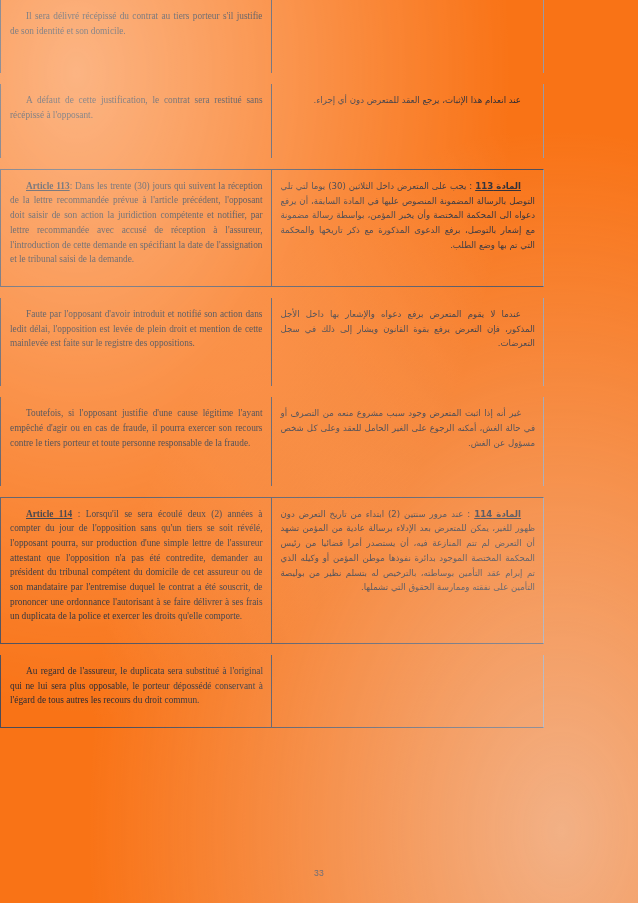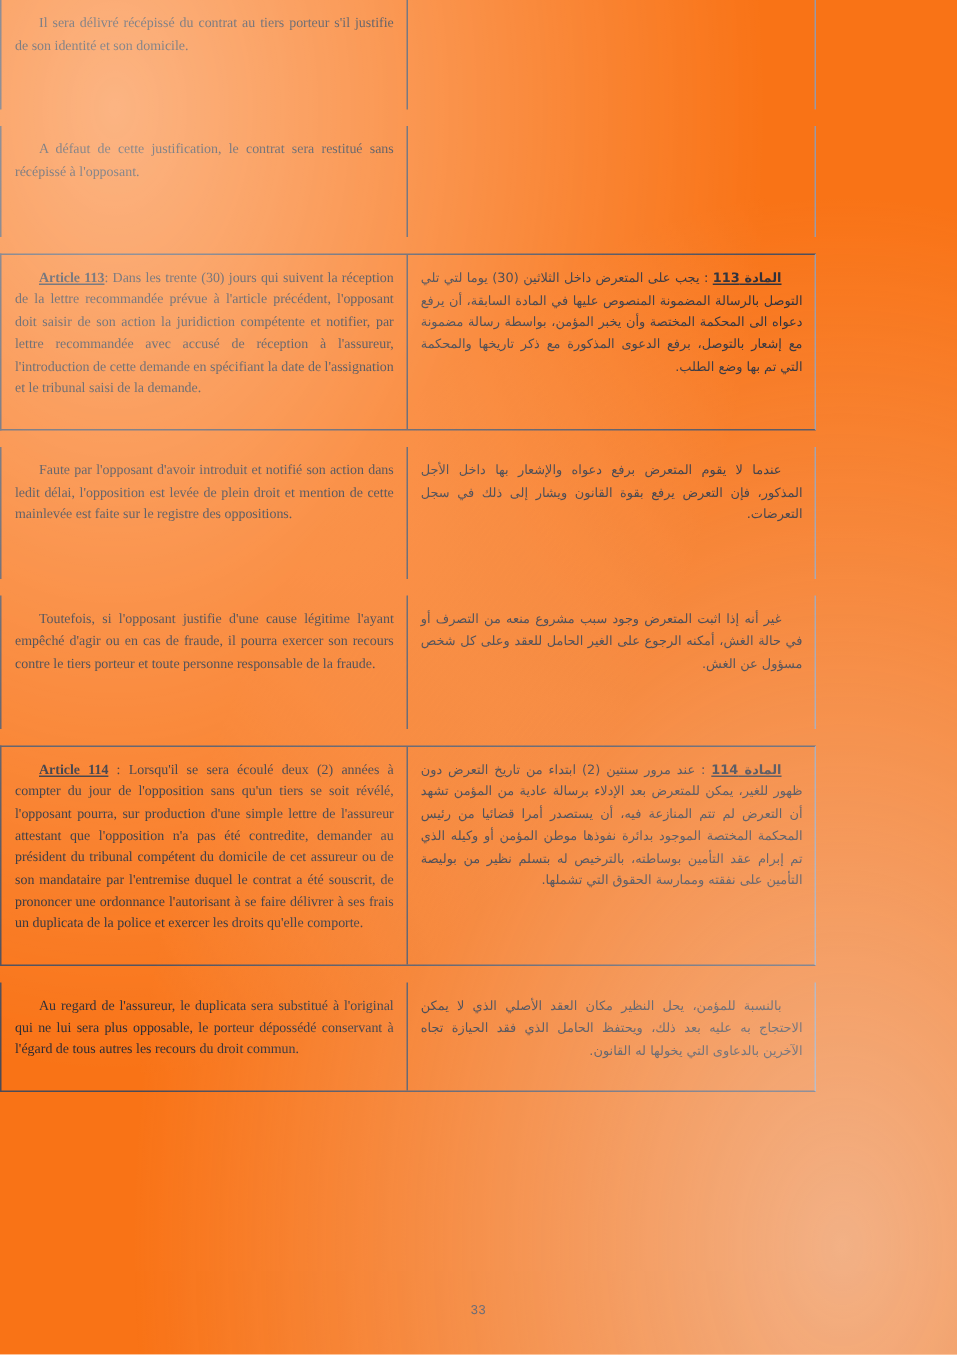--- a/index.html
+++ b/index.html
@@ -121,20 +121,21 @@
         <div class="pad-md"></div>
       </div>
     </div>
 
     <div class="row">
       <div class="cell cell-fr">
         <p>A défaut de cette justification, le contrat sera restitué sans récépissé à l'opposant.</p>
         <div class="pad-md"></div>
       </div>
       <div class="cell cell-ar">
+        <p>عند انعدام هذا الإثبات، يرجع العقد للمتعرض دون أي إجراء.</p>
         <div class="pad-md"></div>
       </div>
     </div>
 
     <div class="row has-top has-bottom">
       <div class="cell cell-fr">
         <p><span class="art-label">Article 113</span><span>: </span><span>Dans les trente (30) jours qui suivent la réception de la lettre recommandée prévue à l'article précédent, l'opposant doit saisir de son action la juridiction compétente et notifier, par lettre recommandée avec accusé de réception à l'assureur, l'introduction de cette demande en spécifiant la date de l'assignation et le tribunal saisi de la demande.</span></p>
         <div class="pad-sm"></div>
       </div>
       <div class="cell cell-ar">
@@ -174,23 +175,19 @@
         <p><span class="art-label">المادة 114</span><span> : </span><span>عند مرور سنتين (2) ابتداء من تاريخ التعرض دون ظهور للغير، يمكن للمتعرض بعد الإدلاء برسالة عادية من المؤمن تشهد أن التعرض لم تتم المنازعة فيه، أن يستصدر أمرا قضائيا من رئيس المحكمة المختصة الموجود بدائرة نفوذها موطن المؤمن أو وكيله الذي تم إبرام عقد التأمين بوساطته، بالترخيص له بتسلم نظير من بوليصة التأمين على نفقته وممارسة الحقوق التي تشملها.</span></p>
         <div class="pad-sm"></div>
       </div>
     </div>
 
     <div class="row has-bottom">
       <div class="cell cell-fr">
         <p>Au regard de l'assureur, le duplicata sera substitué à l'original qui ne lui sera plus opposable, le porteur dépossédé conservant à l'égard de tous autres les recours du droit commun.</p>
         <div class="pad-sm"></div>
       </div>
-      <div class="cell cell-ar">
-        <p>بالنسبة للمؤمن، يحل النظير مكان العقد الأصلي الذي لا يمكن الاحتجاج به عليه بعد ذلك، ويحتفظ الحامل الذي فقد الحيازة تجاه الآخرين بالدعاوى التي يخولها له القانون.</p>
-        <div class="pad-sm"></div>
-      </div>
     </div>
 
   </div>
 
   <div class="page-number">33</div>
 
 </div>
 
 </body></html>

